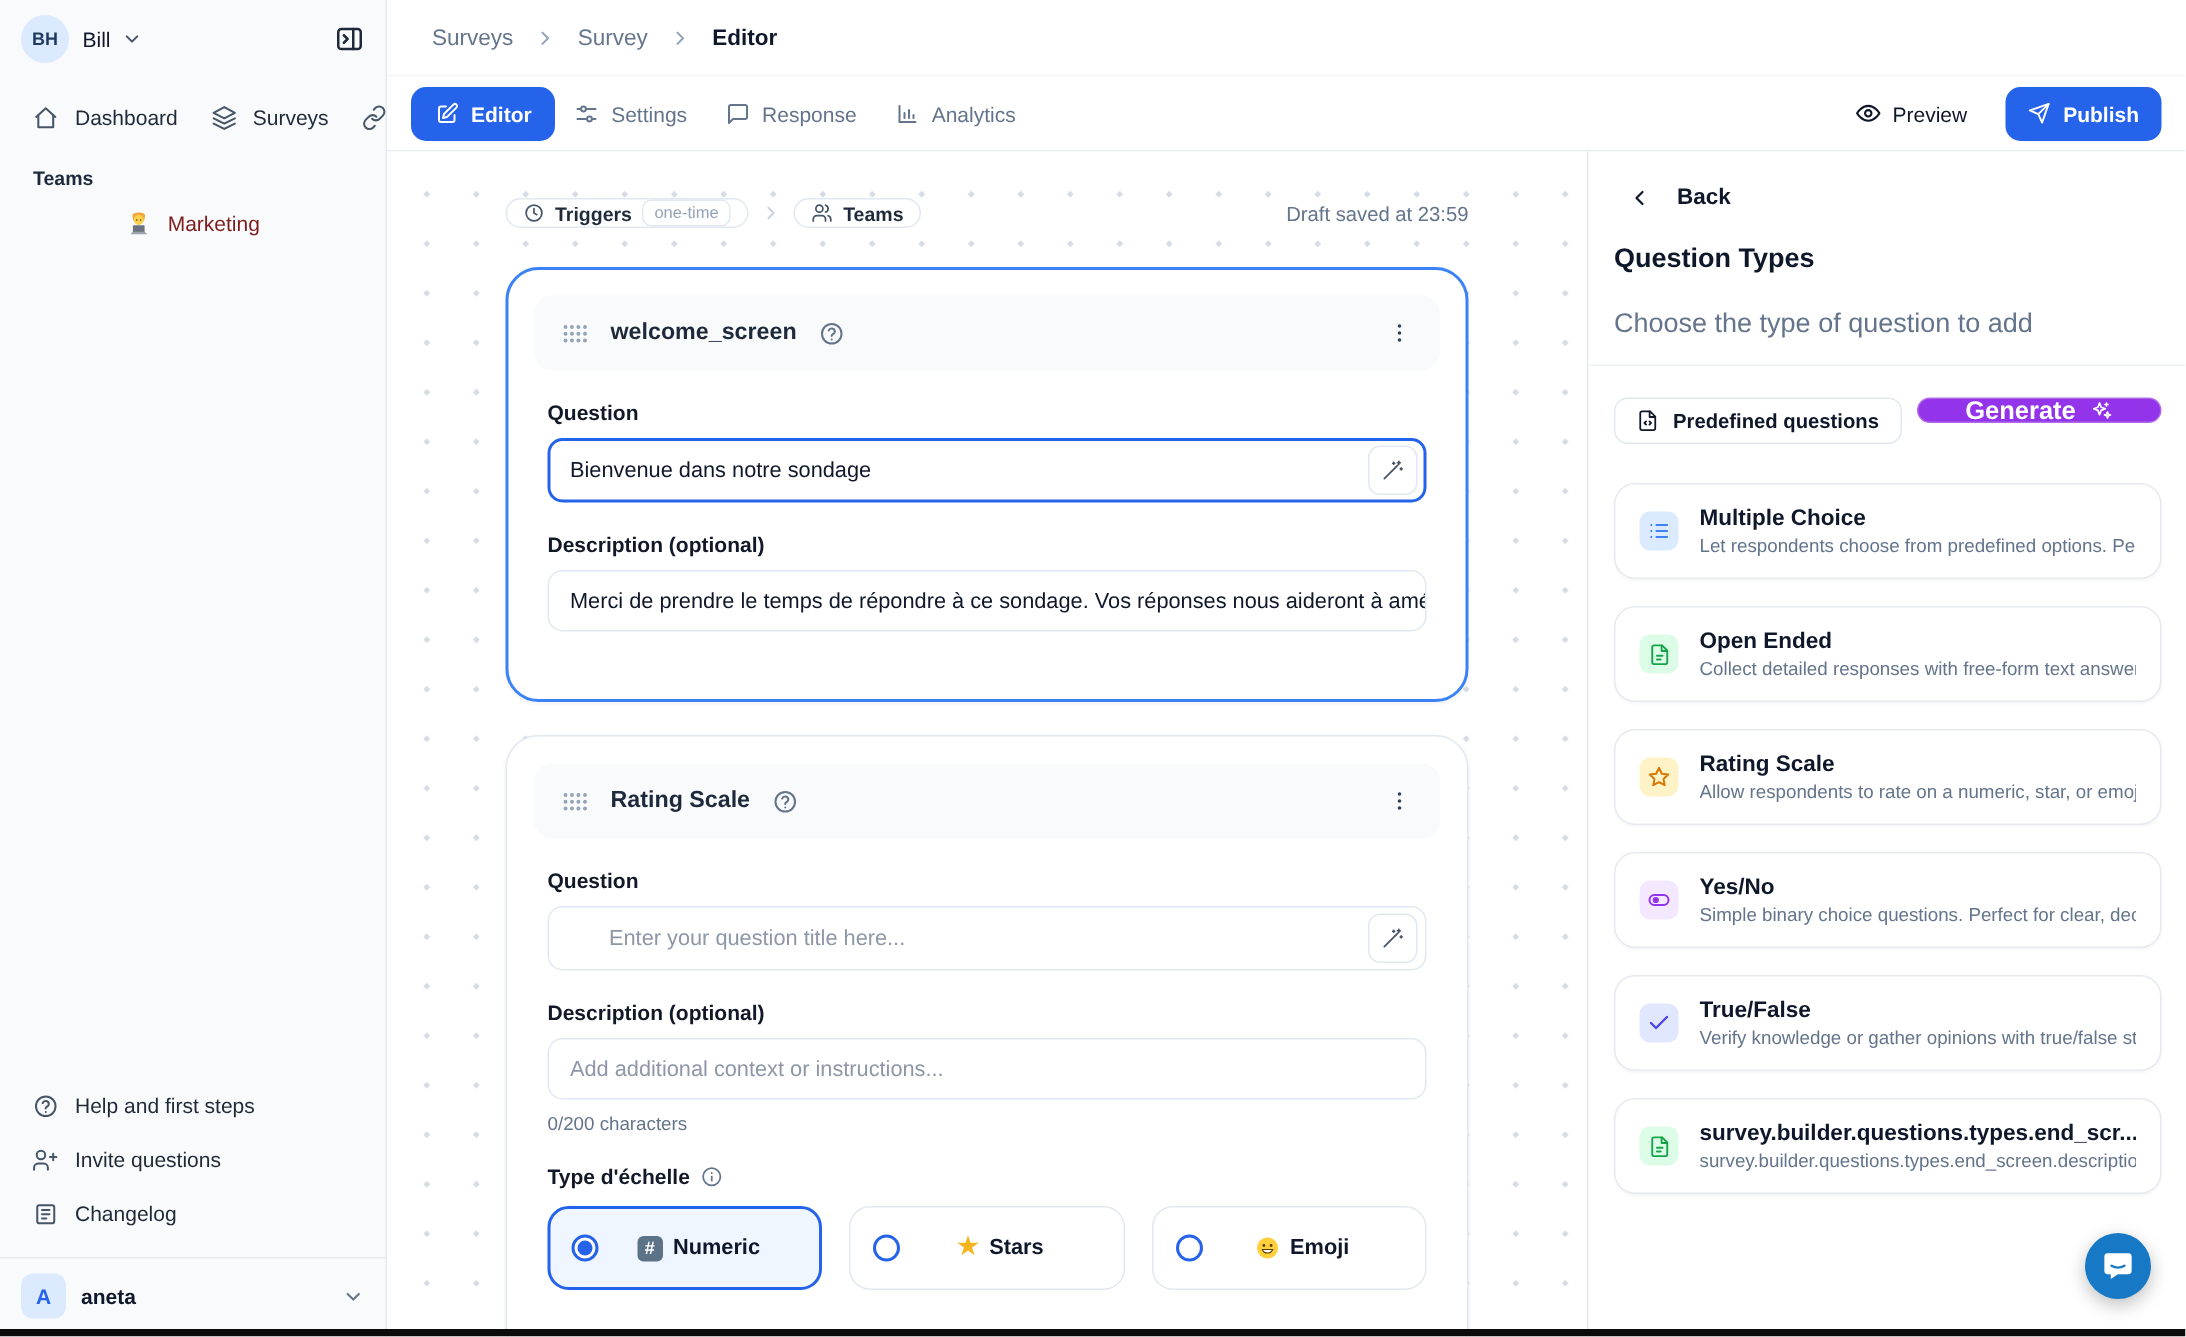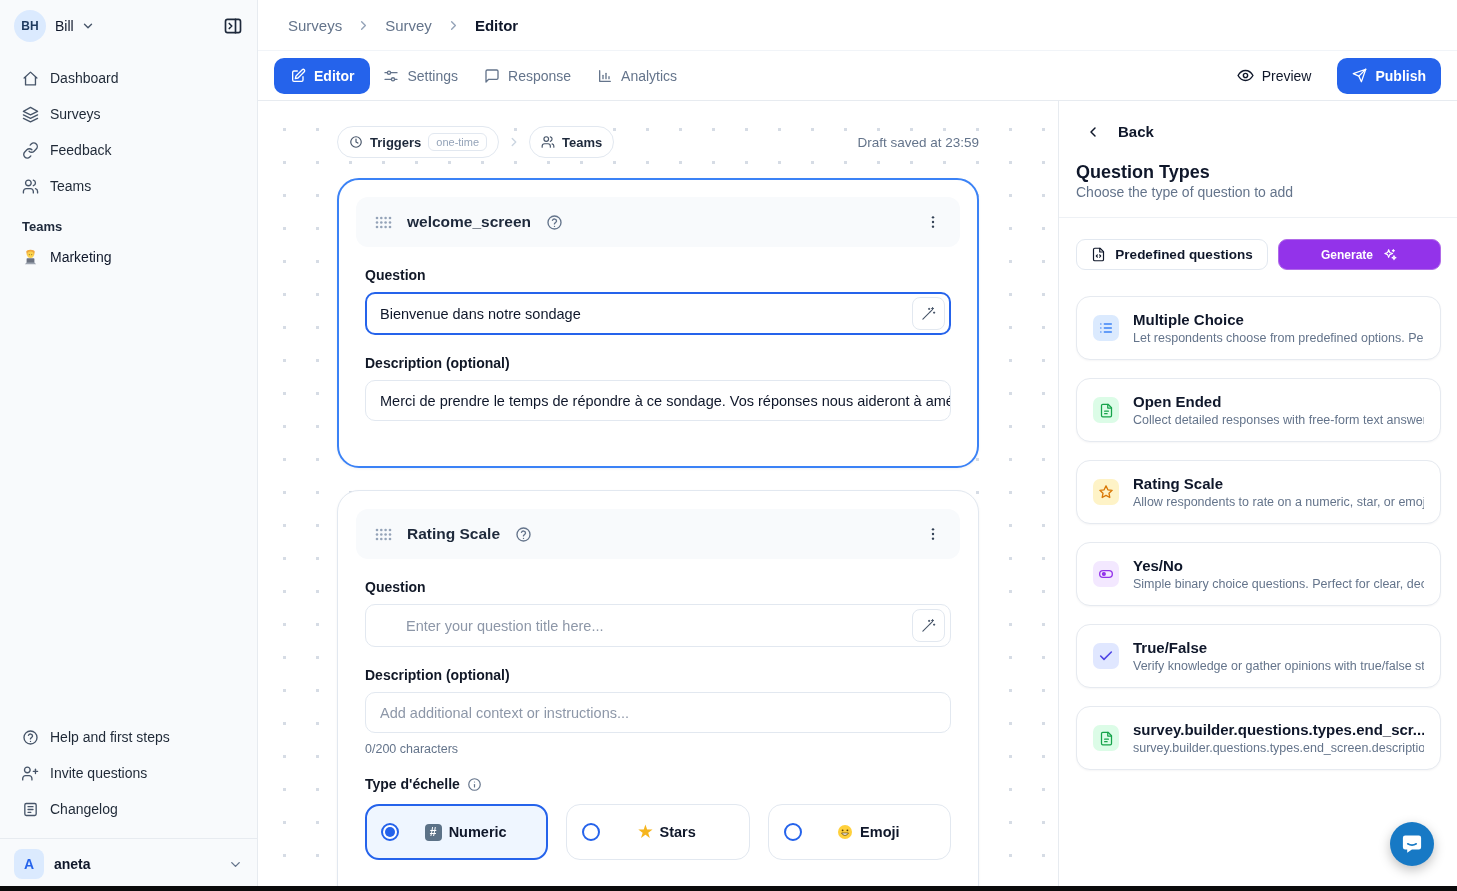--- a/index.html
+++ b/index.html
@@ -12,25 +12,25 @@
   }
   .app { display:flex; width:100%; height:100%; }
 
   
   .sidebar { width:258px; flex:0 0 258px; background:#f8fafc; border-right:1px solid #e7ebf0; display:flex; flex-direction:column; }
   .sb-header { height:51px; display:flex; align-items:center; padding:0 14px 0 14px; gap:9px; }
   .ws-avatar { width:32px; height:32px; border-radius:50%; background:#dbeafe; color:#1e3a5f; font-size:12px; font-weight:700; display:flex; align-items:center; justify-content:center; }
   .ws-name { font-weight:400; font-size:14px; color:#0f172a; }
   .sb-header .chev { color:#475569; margin-left:-2px; }
   .sb-collapse { margin-left:auto; color:#1e293b; background:none; border:none; cursor:pointer; display:flex; }
-  .sb-nav { padding:10px 12px 0; display:flex; flex-direction:column; gap:2px; }
+  .sb-nav { padding:10px 12px 0; display:flex; flex-direction:row; gap:2px; }
   .sb-item { height:34px; display:flex; align-items:center; gap:11px; padding:0 10px; border-radius:8px; color:#1f2937; font-size:14px; cursor:pointer; }
   .sb-item .ic { color:#475569; display:flex; }
   .sb-section { font-size:13px; font-weight:700; color:#1e293b; padding:16px 22px 6px; }
-  .sb-team { height:34px; display:flex; align-items:center; gap:11px; padding:0 10px; margin:0 12px; border-radius:8px; font-size:14px; color:#0f172a; cursor:pointer; }
+  .sb-team { height:34px; display:flex; align-items:center; gap:11px; padding:0 10px; margin:0 12px; border-radius:8px; font-size:14px; color:#7f1d1d; cursor:pointer;justify-content:center; }
   .sb-spacer { flex:1; }
   .sb-footer { padding:4px 12px 6px; display:flex; flex-direction:column; gap:2px; }
   .sb-account { border-top:1px solid #e7ebf0; margin:6px 0 0; padding:10px 14px 12px; display:flex; align-items:center; gap:10px; cursor:pointer; }
   .acct-avatar { width:30px; height:30px; border-radius:8px; background:#dbeafe; color:#2563eb; font-weight:700; font-size:14px; display:flex; align-items:center; justify-content:center; }
   .acct-name { font-weight:700; font-size:14px; }
   .sb-account .chev { margin-left:auto; color:#64748b; }
 
   
   .main { flex:1; display:flex; flex-direction:column; min-width:0; }
   .topbar { height:51px; display:flex; align-items:center; padding:0 30px; border-bottom:1px solid #f1f4f8; background:#fff; }
@@ -48,21 +48,21 @@
 
   
   .content { flex:1; display:flex; min-height:0; }
   .canvas { width:800px; flex:0 0 800px; background-color:#fff;
     background-image:radial-gradient(circle, #d6dce5 1.7px, transparent 1.8px);
     background-size:33px 33px; background-position:10px 12px;
     overflow:hidden; }
   .canvas-inner { width:642px; margin:0 auto; padding-top:27px; }
 
   .canvas-toolbar { display:flex; align-items:center; height:28px; }
-  .chip { display:flex; align-items:center; gap:7px; height:32px; padding:0 11px; background:#fff; border:1px solid #e2e8f0; border-radius:999px; font-size:13px; font-weight:600; color:#1e293b; cursor:pointer; }
+  .chip { display:flex; align-items:center; gap:7px; height:20px; padding:0 11px; background:#fff; border:1px solid #e2e8f0; border-radius:999px; font-size:13px; font-weight:600; color:#1e293b; cursor:pointer; }
   .chip .ic { color:#475569; display:flex; }
   .chip-badge { font-size:11px; font-weight:400; color:#94a3b8; border:1px solid #e2e8f0; border-radius:6px; padding:2px 7px; }
   .chip-sep { color:#cbd5e1; margin:0 8px; display:flex; }
   .draft-status { margin-left:auto; font-size:13.5px; color:#64748b; }
 
   .qcard { background:#fff; border:1px solid #e2e8f0; border-radius:22px; box-shadow:0 1px 3px rgba(15,23,42,.05); padding:18px 18px 46px; margin-top:22px; }
   .qcard.selected { border:2px solid #3b82f6; padding:17px 17px 45px; }
   .qcard-header { height:50px; background:#f8fafc; border-radius:12px; display:flex; align-items:center; padding:0 19px; gap:15px; }
   .grip { color:#94a3b8; display:flex; cursor:grab; }
   .qcard-title { font-size:15.5px; font-weight:600; color:#1e293b; }
@@ -86,25 +86,25 @@
   .radio.on::after { content:""; position:absolute; inset:2px; border-radius:50%; background:#2563eb; }
   .scale-opt .opt-center { flex:1; display:flex; align-items:center; justify-content:center; gap:7px; font-size:14.5px; font-weight:600; color:#0f172a; }
   .keycap { width:17px; height:17px; background:#5c7287; border-radius:4px; color:#fff; font-size:12px; font-weight:700; display:inline-flex; align-items:center; justify-content:center; }
   .star-glyph { color:#f6b51e; font-size:16px; line-height:1; }
 
   
   .panel { flex:1; background:#fff; border-left:1px solid #e7ebf0; padding:0 16px 0 17px; overflow:hidden; }
   .back-row { margin-top:22px; display:flex; align-items:center; gap:17px; padding-left:9px; font-size:15px; font-weight:600; color:#0f172a; cursor:pointer; }
   .back-row .ic { display:flex; color:#0f172a; }
   .panel-title { margin-top:22px; font-size:18px; font-weight:700; color:#0f172a; }
-  .panel-sub { margin-top:1px; font-size:14px; color:#64748b; }
+  .panel-sub { margin-top:22px; font-size:18px; color:#64748b; }
   .panel-divider { border:none; border-top:1px solid #eef1f5; margin:17px -16px 0 -17px; }
   .panel-btns { margin-top:21px; display:flex; gap:10px; }
   .btn-predefined { flex:1; height:31px; display:flex; align-items:center; justify-content:center; gap:9px; background:#fff; border:1px solid #e2e8f0; border-radius:9px; font-size:13.5px; font-weight:600; color:#0f172a; cursor:pointer; font-family:inherit; }
-  .btn-generate { width:163px; height:31px; display:flex; align-items:center; justify-content:center; gap:9px; background:#9333ea; border:1px solid #b06ae8; border-radius:9px; font-size:12px; font-weight:600; color:#fff; cursor:pointer; font-family:inherit; }
+  .btn-generate { width:163px; height:17px; display:flex; align-items:center; justify-content:center; gap:9px; background:#9333ea; border:1px solid #b06ae8; border-radius:9px; font-size:17px; font-weight:600; color:#fff; cursor:pointer; font-family:inherit; }
   .type-list { margin-top:26px; display:flex; flex-direction:column; gap:18px; }
   .type-item { height:64px; background:#fff; border:1px solid #e6eaf0; border-radius:14px; box-shadow:0 1px 2px rgba(15,23,42,.04); display:flex; align-items:center; padding:0 16px; gap:14px; cursor:pointer; }
   .type-icon { width:26px; height:26px; border-radius:7px; display:flex; align-items:center; justify-content:center; flex:0 0 26px; }
   .type-text { min-width:0; }
   .type-title { font-size:15px; font-weight:700; color:#0f172a; white-space:nowrap; overflow:hidden; }
   .type-desc { font-size:12.5px; color:#64748b; margin-top:3px; white-space:nowrap; overflow:hidden; }
 
   
   .chat-fab { position:absolute; right:23px; bottom:25px; width:44px; height:44px; border-radius:50%; background:#1779c5; border:none; box-shadow:0 4px 12px rgba(0,0,0,.25); display:flex; align-items:center; justify-content:center; cursor:pointer; }
   .bottom-bar { position:absolute; left:0; right:0; bottom:0; height:5px; background:#0b0b0c; }

